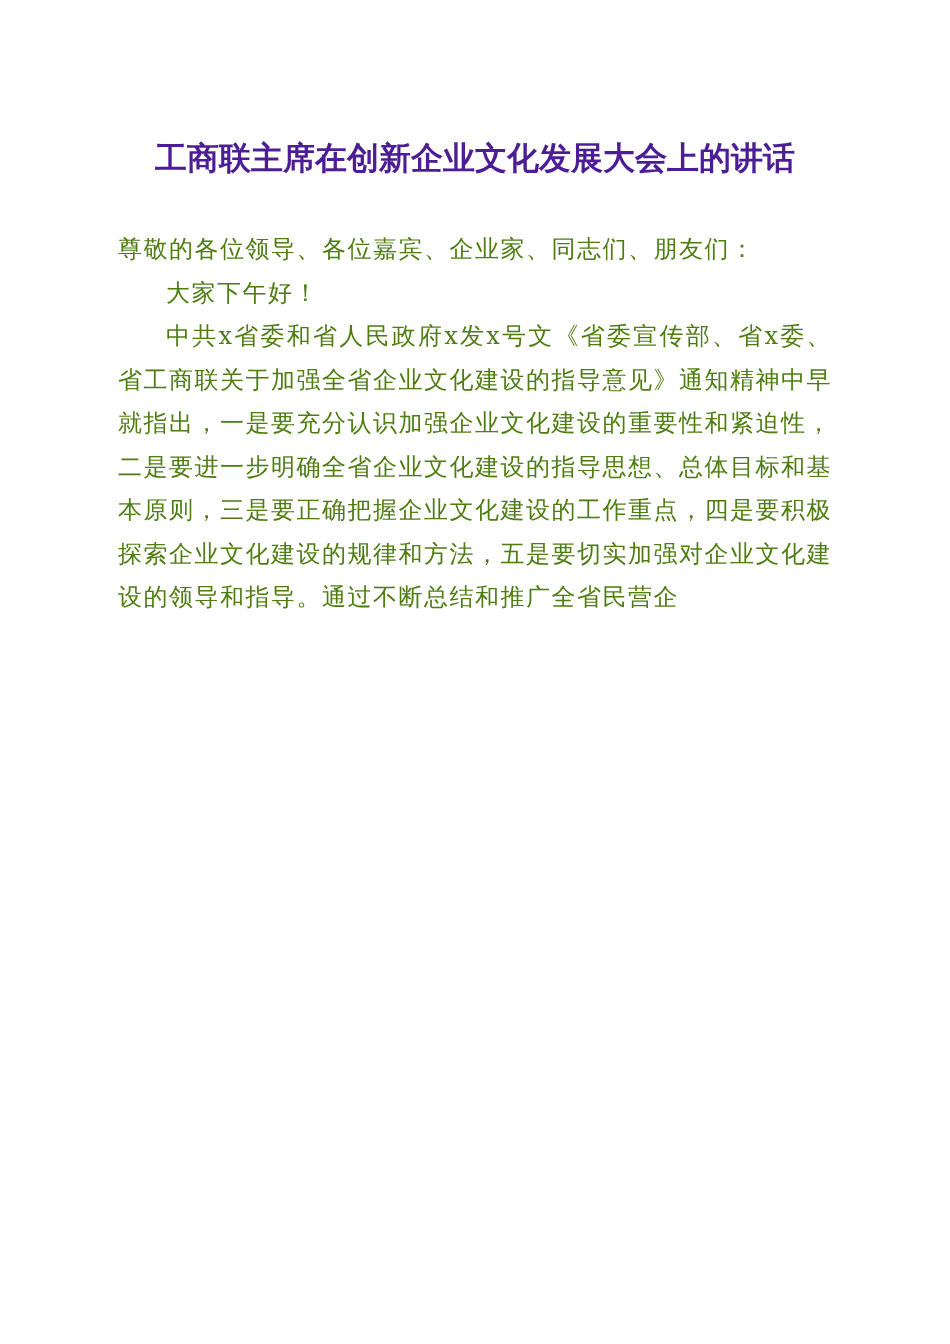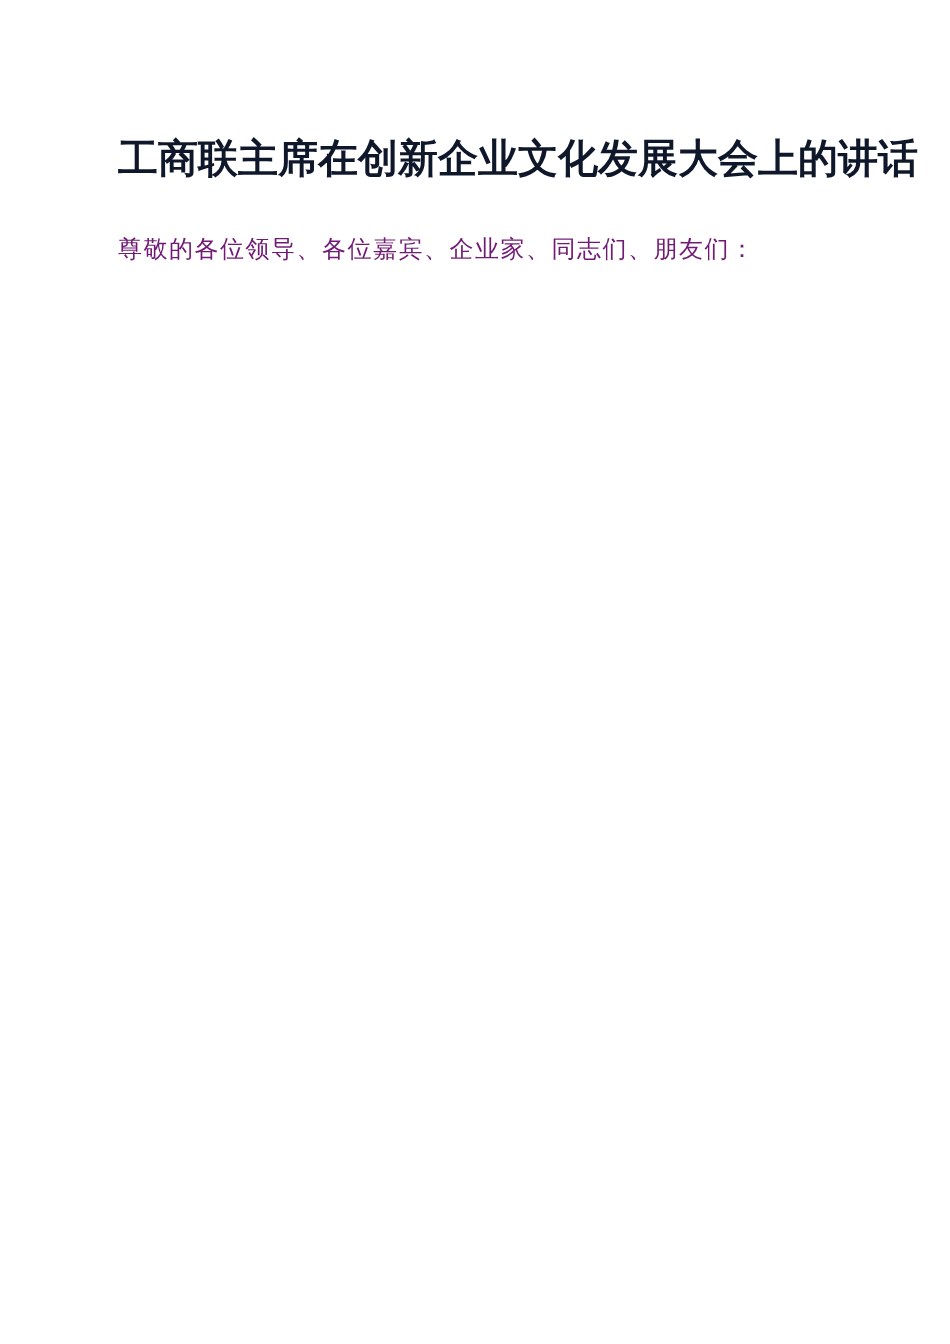--- a/index.html
+++ b/index.html
@@ -18,48 +18,50 @@
   }
   .content {
     position: absolute;
     left: 118px;
     top: 0;
     width: 714px;
   }
   .title {
     margin: 136px 0 0 0;
     padding: 0;
-    font-size: 40px;
+    font-size: 32px;
     font-weight: 700;
     line-height: 44px;
     text-align: center;
     white-space: nowrap;
     letter-spacing: 0px;
-    color: #0f172a;
+    color: #4c1d95;
   }
   .doc-body {
     margin-top: 48px;
     font-size: 24px;
     line-height: 43.5px;
     letter-spacing: 1.5px;
     text-align: justify;
     text-justify: inter-ideograph;
-    color: #701a75;
+    color: #4d7c0f;
   }
   .doc-body p {
     margin: 0;
     padding: 0;
   }
   .doc-body p.indent {
     text-indent: 2em;
   }
 </style>
 </head>
 <body>
 
 <div class="page">
   <div class="content">
     <h1 class="title">工商联主席在创新企业文化发展大会上的讲话</h1>
     <div class="doc-body">
         <p class="">尊敬的各位领导、各位嘉宾、企业家、同志们、朋友们：</p>
+        <p class="indent">大家下午好！</p>
+        <p class="indent">中共x省委和省人民政府x发x号文《省委宣传部、省x委、省工商联关于加强全省企业文化建设的指导意见》通知精神中早就指出，一是要充分认识加强企业文化建设的重要性和紧迫性，二是要进一步明确全省企业文化建设的指导思想、总体目标和基本原则，三是要正确把握企业文化建设的工作重点，四是要积极探索企业文化建设的规律和方法，五是要切实加强对企业文化建设的领导和指导。通过不断总结和推广全省民营企</p>
       </div>
   </div>
 </div>
 
 </body></html>

